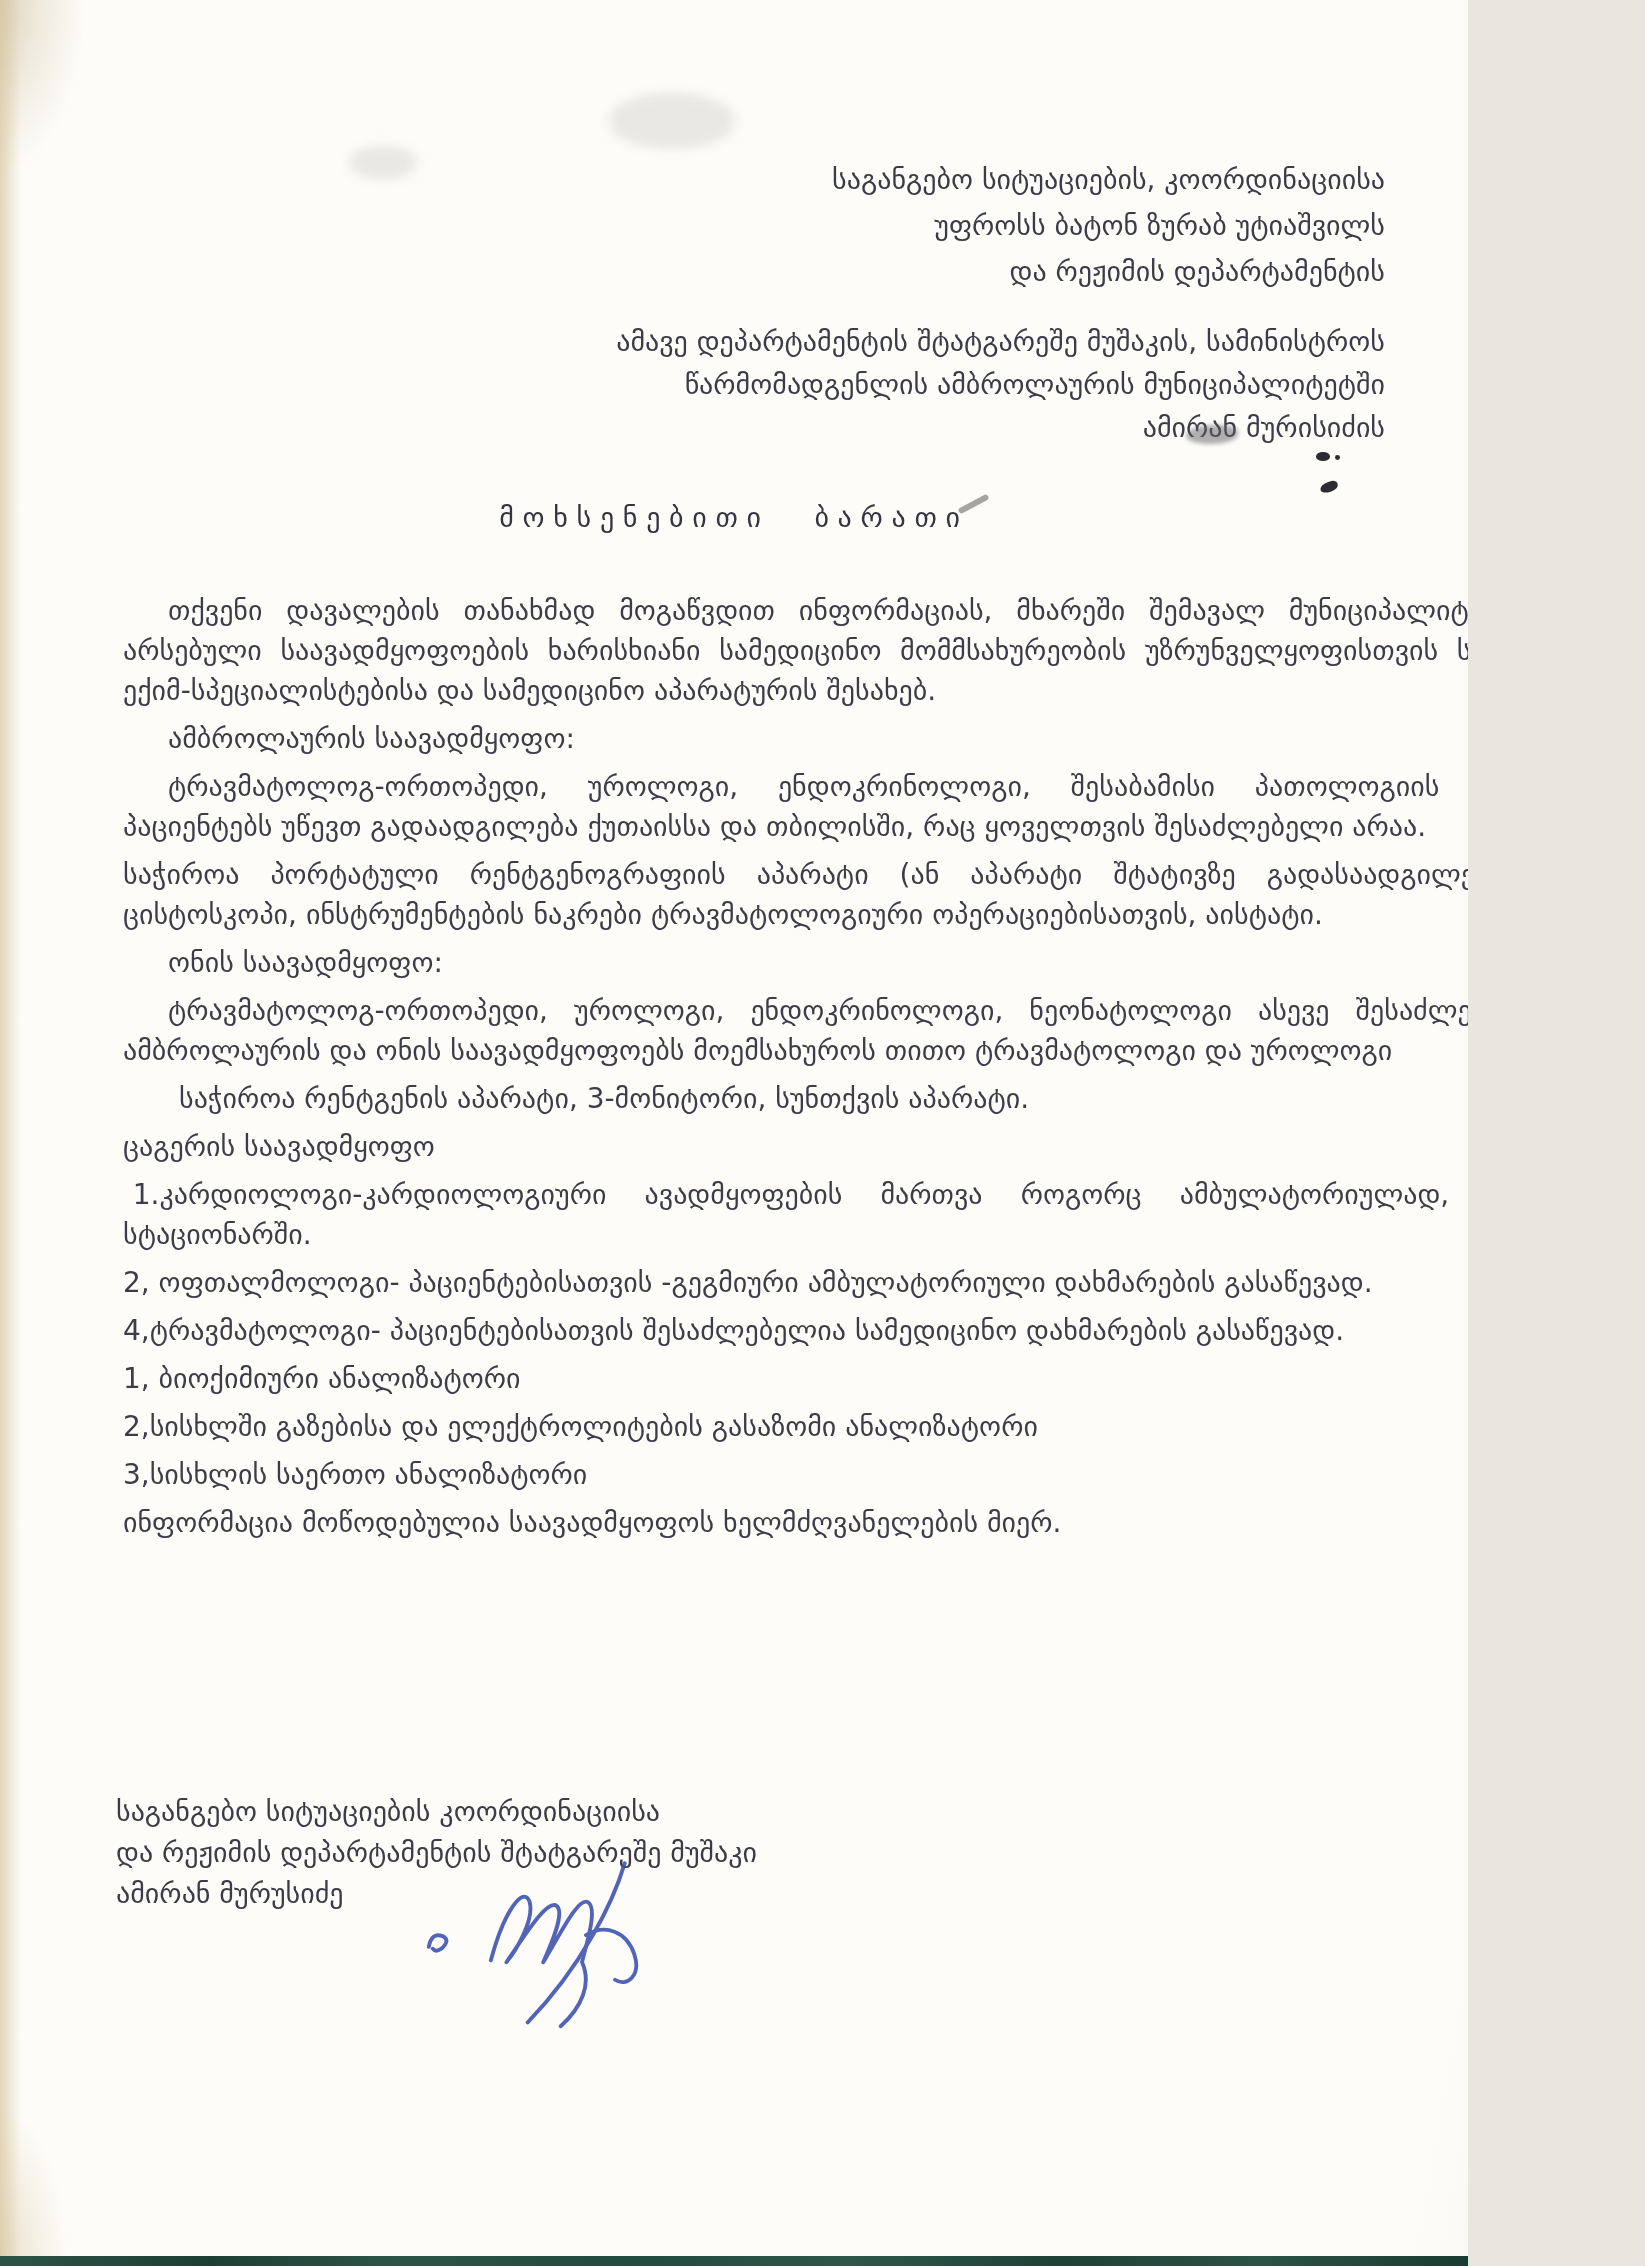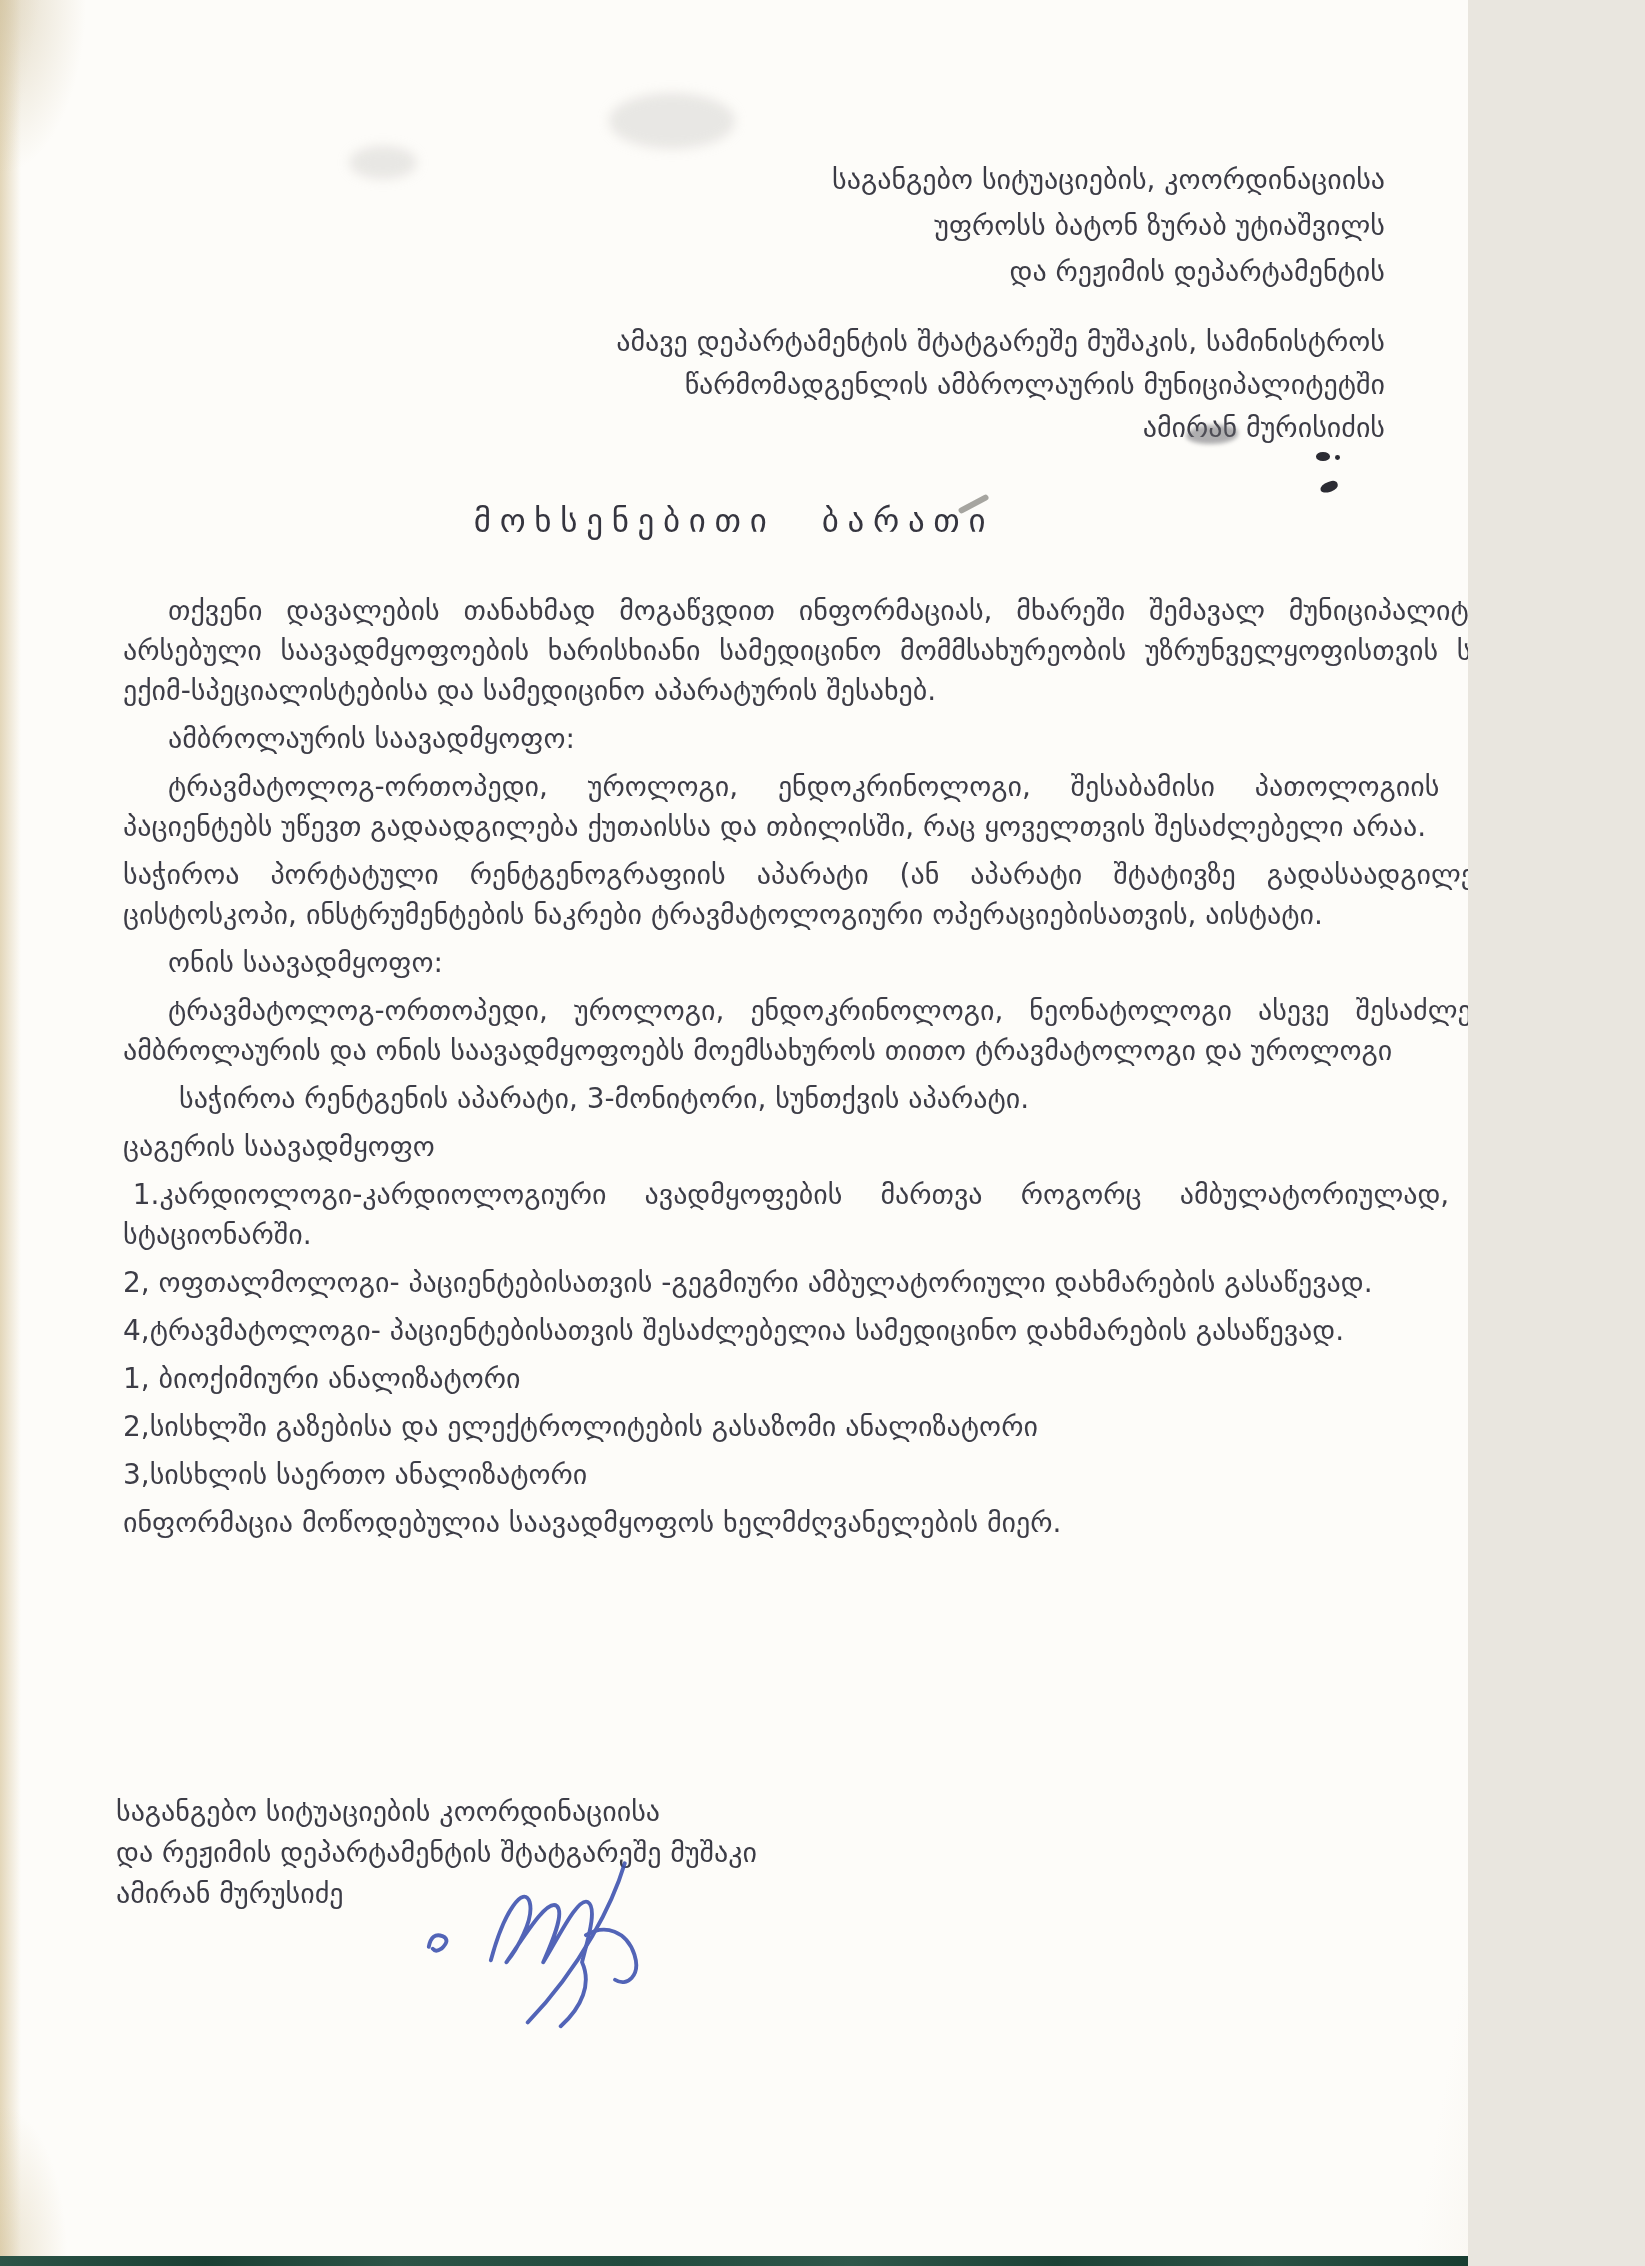--- a/index.html
+++ b/index.html
@@ -48,21 +48,21 @@
   .copy-block {
     position:absolute; top:320px; right:83px;
     text-align:right; font-size:28px; line-height:43px;
     color:#3c3c46;
   }
 
   
   .memo-title {
     position:absolute; top:501px; left:0; width:100%;
     text-align:center;
-    font-size:33px; letter-spacing:8.7px; word-spacing:27px;
+    font-size:28px; letter-spacing:8.7px; word-spacing:27px;
     color:#35353f;
   }
 
   
   .body-text {
     position:absolute; top:583px; left:115px; width:1452px;
     font-size:28px; line-height:40px;
     text-align:justify;
     color:#3d3d47;
   }

